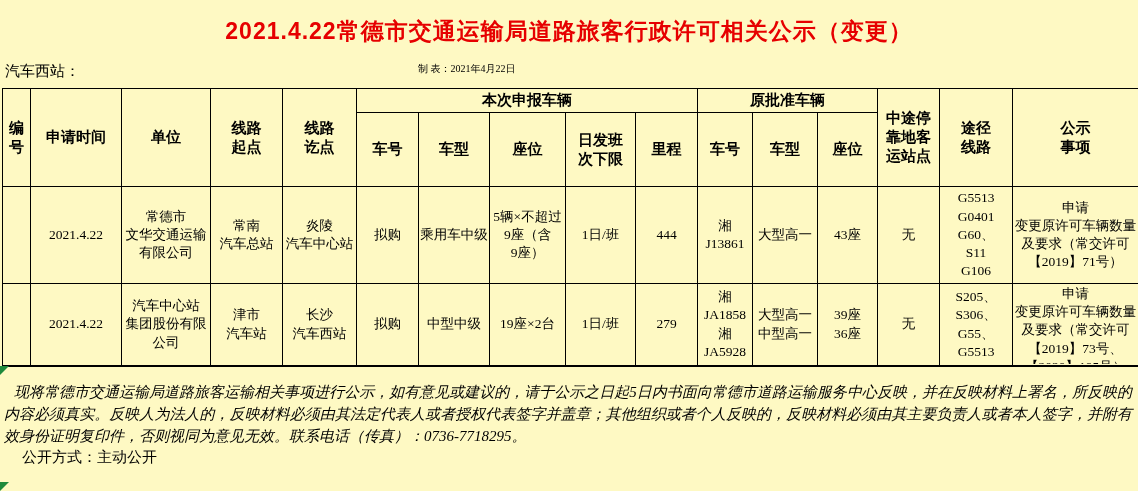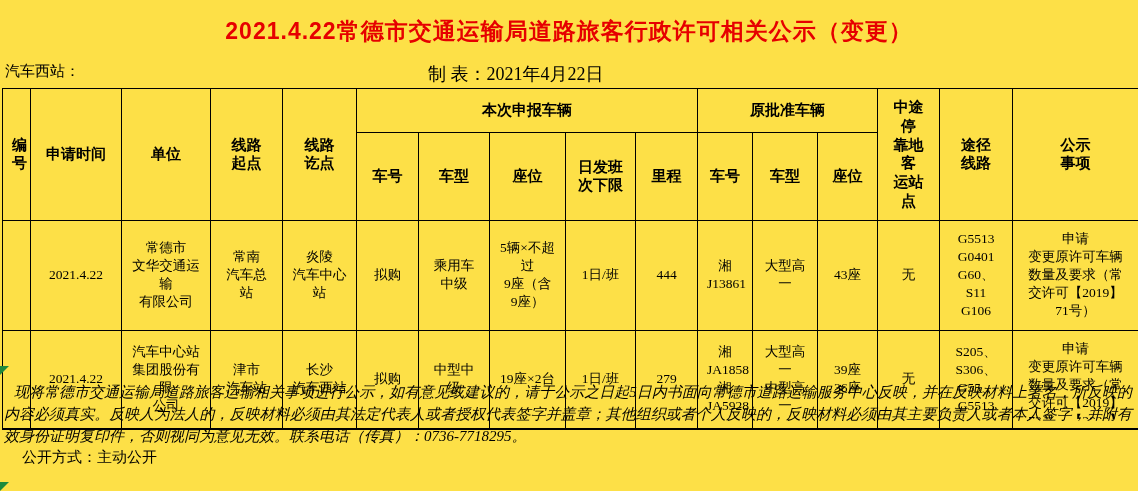--- a/index.html
+++ b/index.html
@@ -1,36 +1,36 @@
 <!DOCTYPE html>
 <html><head>
 <meta charset="utf-8">
 <style>
   * { margin:0; padding:0; box-sizing:border-box; }
   html,body { background:#fff; }
   .page {
-    position:relative; width:1138px; height:491px; background:#fde047;
+    position:relative; width:1138px; height:491px; background:#fef9c3;
     font-family:"Liberation Serif", serif; color:#000; overflow:hidden;
   }
   .title {
     position:absolute; top:16px; left:0; width:100%;
     text-align:center; font-family:"Liberation Sans", sans-serif;
     font-weight:bold; font-size:23px; color:#e60000; letter-spacing:1px;
   }
   .meta-seal { position:absolute; top:62px; left:5px; font-size:15px; }
-  .meta-prepared { position:absolute; top:62px; left:428px; font-size:18px; }
+  .meta-prepared { position:absolute; top:62px; left:418px; font-size:10px; }
 
   table.permit {
     position:absolute; top:88px; left:2px; width:1134px;
     border-collapse:collapse; table-layout:fixed;
     border:1px solid #000; border-bottom:2px solid #000;
   }
   table.permit th, table.permit td {
     border:1px solid #000; text-align:center; vertical-align:middle;
-    white-space:pre-line; overflow:hidden; padding:9px;
+    white-space:pre-line; overflow:hidden; padding:1px;
   }
   table.permit th {
     font-family:"Liberation Sans", sans-serif; font-weight:bold; font-size:15px;
     line-height:1.25;
   }
   table.permit td { font-size:13.5px; line-height:1.35; }
   tr.group-row { height:24px; }
   tr.subhead-row { height:74px; }
   tr.data-row-1 { height:97px; }
   tr.data-row-2 { height:81px; }

